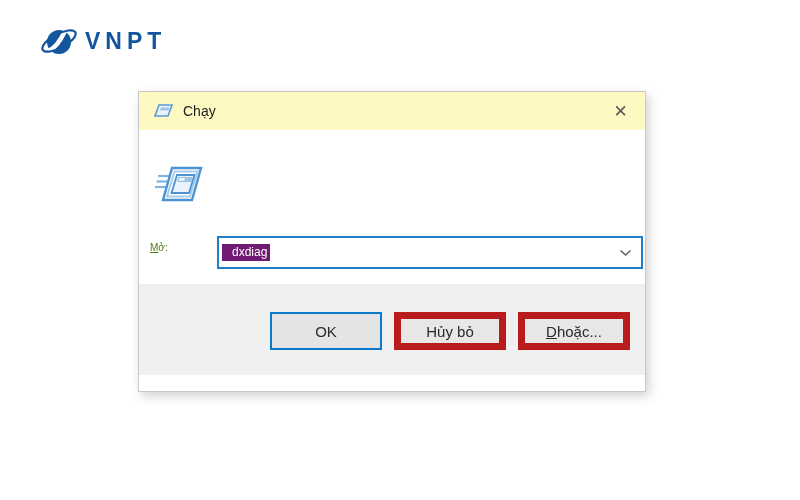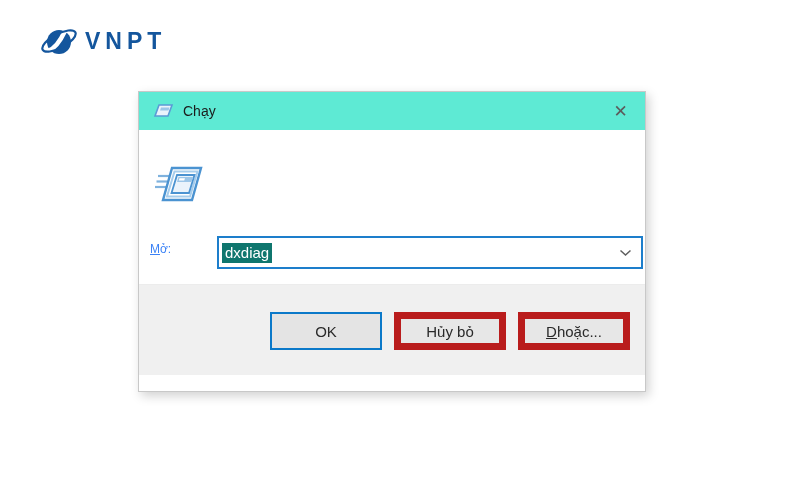--- a/index.html
+++ b/index.html
@@ -28,21 +28,21 @@
     width:508px; height:301px;
     background:#ffffff;
     border:1px solid #c8c8c8;
     box-shadow:3px 4px 10px rgba(0,0,0,0.18);
   }
 
   .titlebar {
     height:38px;
     display:flex; align-items:center;
     padding-left:14px;
-    background:#5eead4;
+    background:#fef9c3;
   }
   .titlebar-icon { display:flex; align-items:center; }
   .title-text { margin-left:9px; font-size:14px; color:#1b1b1b; }
   .close-btn {
     margin-left:auto;
     width:49px; height:38px;
     display:flex; align-items:center; justify-content:center;
     font-size:17px; color:#5c5c5c;
     background:transparent; border:none;
     cursor:default; line-height:1;
@@ -52,36 +52,36 @@
   .run-icon-large { position:absolute; left:15px; top:68px; }
 
   .desc {
     position:absolute; left:79px; top:72px;
     font-size:15.5px; line-height:22px; color:#262524;
     white-space:nowrap;
   }
 
   .open-label {
     position:absolute; left:11px; top:150px;
-    font-size:12px; color:#3b82f6;
+    font-size:10px; color:#4d7c0f;
   }
   .accesskey { text-decoration:underline; }
 
   .combobox {
     position:absolute; left:78px; top:144px;
     width:426px; height:33px;
     background:#ffffff;
     border:2px solid #1d7ecb;
     display:flex; align-items:center;
     padding-left:3px; padding-right:9px;
   }
   .combo-value {
-    font-size:15px;
-    background:#0f766e; color:#ffffff;
-    padding:1px 3px 2px 3px;
+    font-size:12px;
+    background:#701a75; color:#ffffff;
+    padding:1px 3px 2px 10px;
   }
   .combo-chevron { margin-left:auto; display:flex; align-items:center; }
 
   .footer {
     position:absolute; left:0; right:0; bottom:16px;
     height:91px;
     background:#f0f0f0;
     border-top:1px solid #ececec;
     display:flex; justify-content:flex-end; align-items:flex-start;
     gap:12px;

